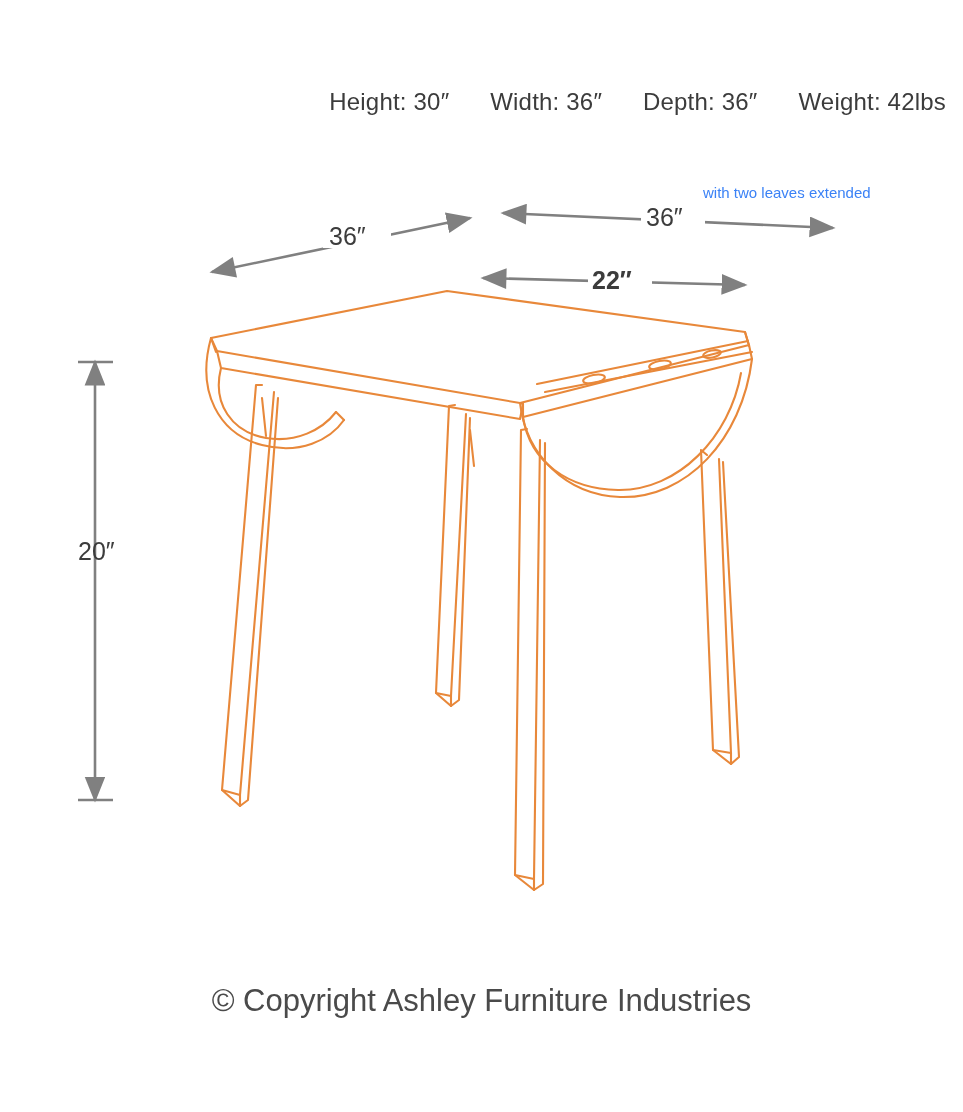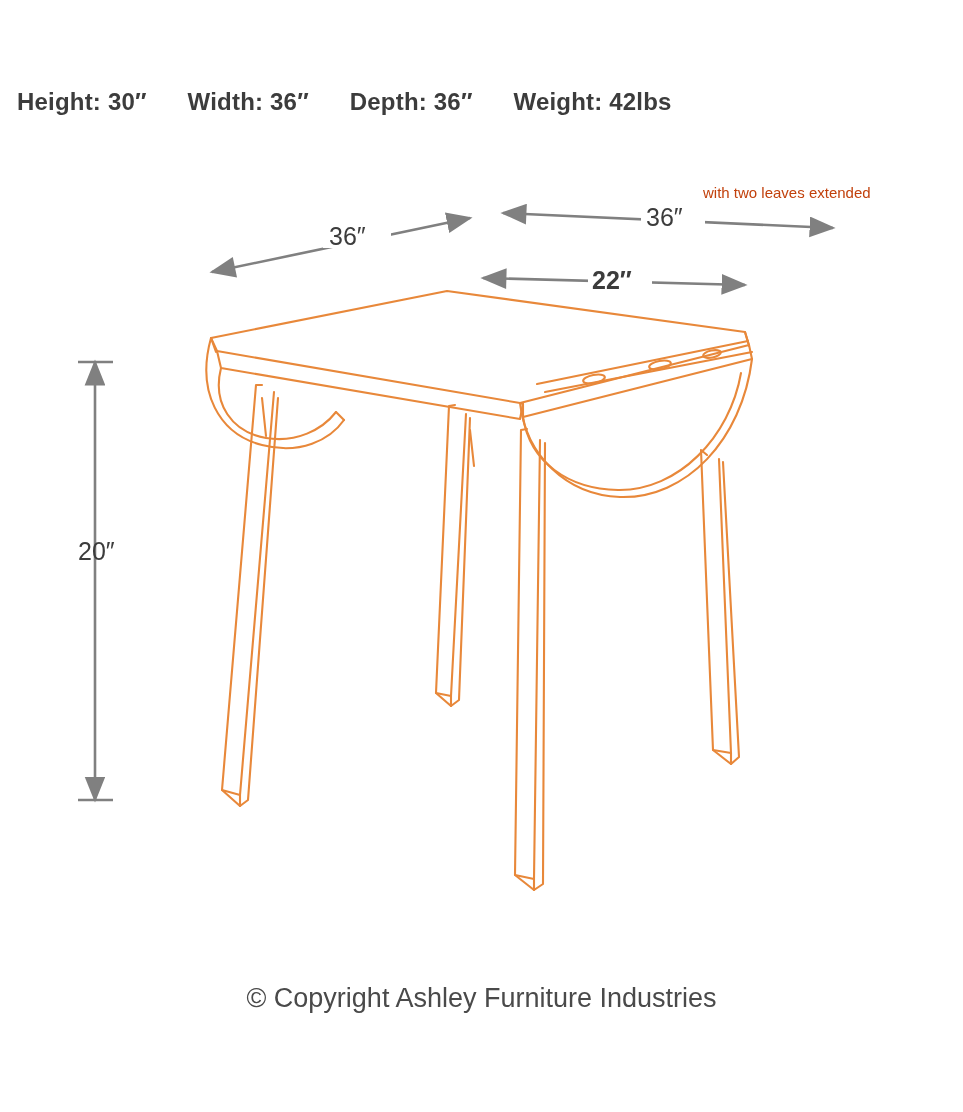--- a/index.html
+++ b/index.html
@@ -13,53 +13,52 @@
     position: relative;
     font-family: "Liberation Sans", sans-serif;
     color: #3a3a3a;
     overflow: hidden;
   }
   #spec-header {
     position: absolute;
     top: 88px;
     left: 0;
     width: 963px;
-    text-align: left;
+    text-align: right;
     font-size: 24px;
     color: #3c3c3c;
     letter-spacing: 0.2px;
     white-space: nowrap;
-    font-weight: bold;
   }
   #spec-header span.spec-item {
     display: inline-block;
     margin: 0 17px;
   }
   #diagram-canvas {
     position: absolute;
     top: 0;
     left: 0;
     width: 963px;
     height: 1112px;
   }
   #copyright {
     position: absolute;
     top: 983px;
     left: 0;
     width: 963px;
     text-align: center;
-    font-size: 27px;
+    font-size: 31px;
     color: #4a4a4a;
   }
   .leaf-note {
     position: absolute;
     top: 184px;
     left: 703px;
     font-size: 15px;
-    color: #c2410c;
+    color: #3b82f6;
     white-space: nowrap;
   }
   .dim-label {
     position: absolute;
     font-size: 25px;
     color: #3c3c3c;
     white-space: nowrap;
   }
   .dim-depth-left { top: 222px; left: 329px; }
   .dim-width-total { top: 203px; left: 646px; }

